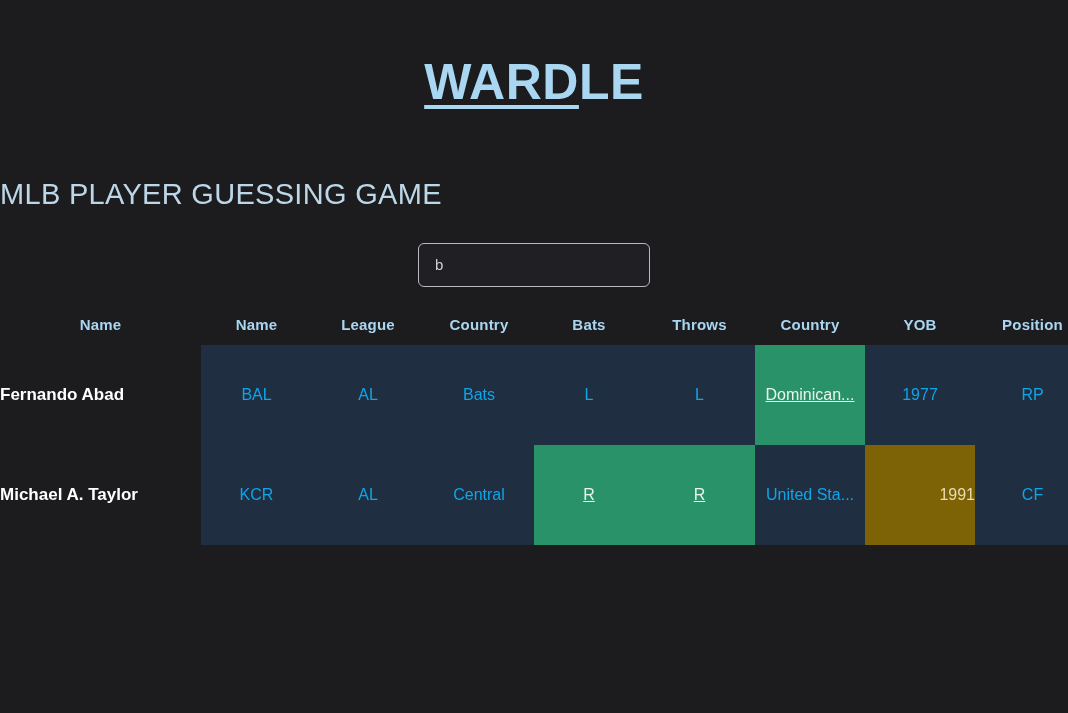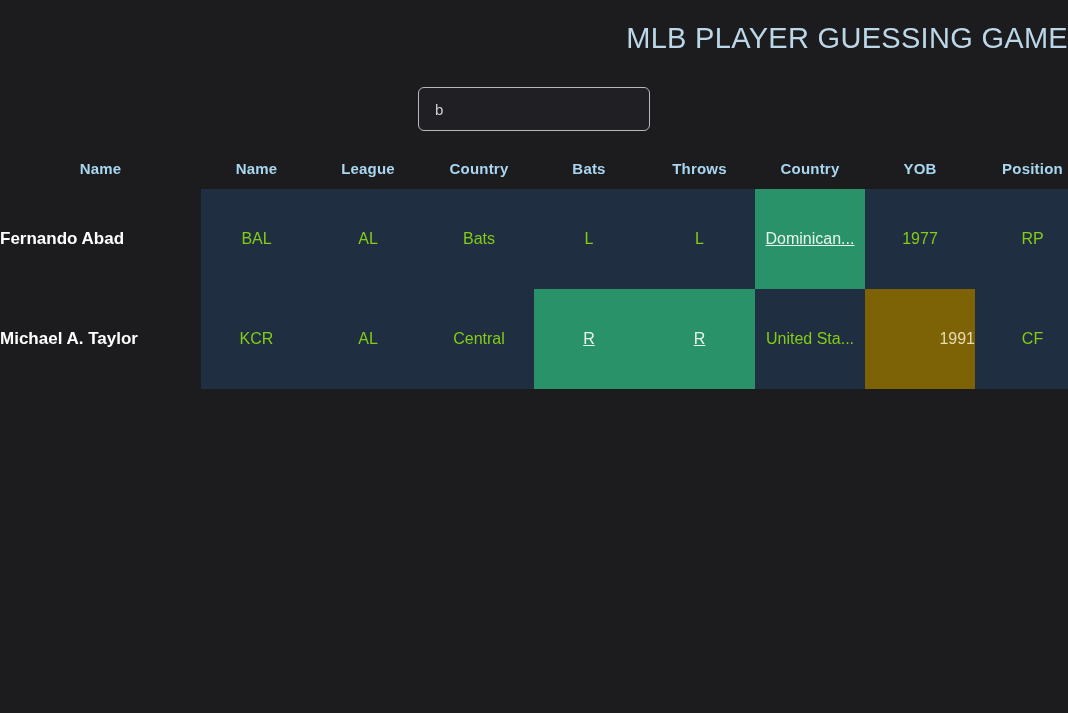--- a/index.html
+++ b/index.html
@@ -34,22 +34,22 @@
     letter-spacing: 0.5px;
     line-height: 1.05;
     white-space: nowrap;
   }
   .title .u {
     text-decoration: underline;
     text-decoration-thickness: 4px;
     text-underline-offset: 6px;
   }
   .subtitle {
-    text-align: right;
-    margin-top: 22px;
+    text-align: left;
+    margin-top: 36px;
     font-size: 29px;
     color: #bcd7e8;
     letter-spacing: 0.3px;
     font-weight: normal;
   }
 
   
   .search-row {
     margin-top: 32px;
     display: flex;
@@ -99,41 +99,44 @@
   table.board th.col-throws { width: 111px; }
   table.board th.col-country { width: 110px; }
   table.board th.col-yob { width: 110px; }
   table.board th.col-pos { width: 115px; }
 
   table.board td {
     height: 100px;
     text-align: center;
     vertical-align: middle;
     font-size: 16px;
-    color: #84cc16;
+    color: #0ea5e9;
     background: #1f2e40;
     padding: 0;
     overflow: hidden;
     white-space: nowrap;
   }
   table.board td.name-cell {
     background: #1c1c1f;
     color: #ffffff;
     font-weight: bold;
     font-size: 17px;
     text-align: left;
   }
   table.board td.correct { background: #2a9268; color: #e9f5ef; text-decoration: underline; }
   table.board td.close   { background: #7d6306; color: #e8dcb0; text-align: right; }
 </style>
 </head>
 <body>
 
 <div class="page">
 
+  <div class="title-wrap">
+    <h1 class="title"><span class="u">WARD</span><span>LE</span></h1>
+  </div>
 
   <div class="subtitle">MLB PLAYER GUESSING GAME</div>
 
   <div class="search-row">
     <input class="search-input" type="text" value="b" style="">
   </div>
 
   <div class="table-area">
     <table class="board">
       <thead>

